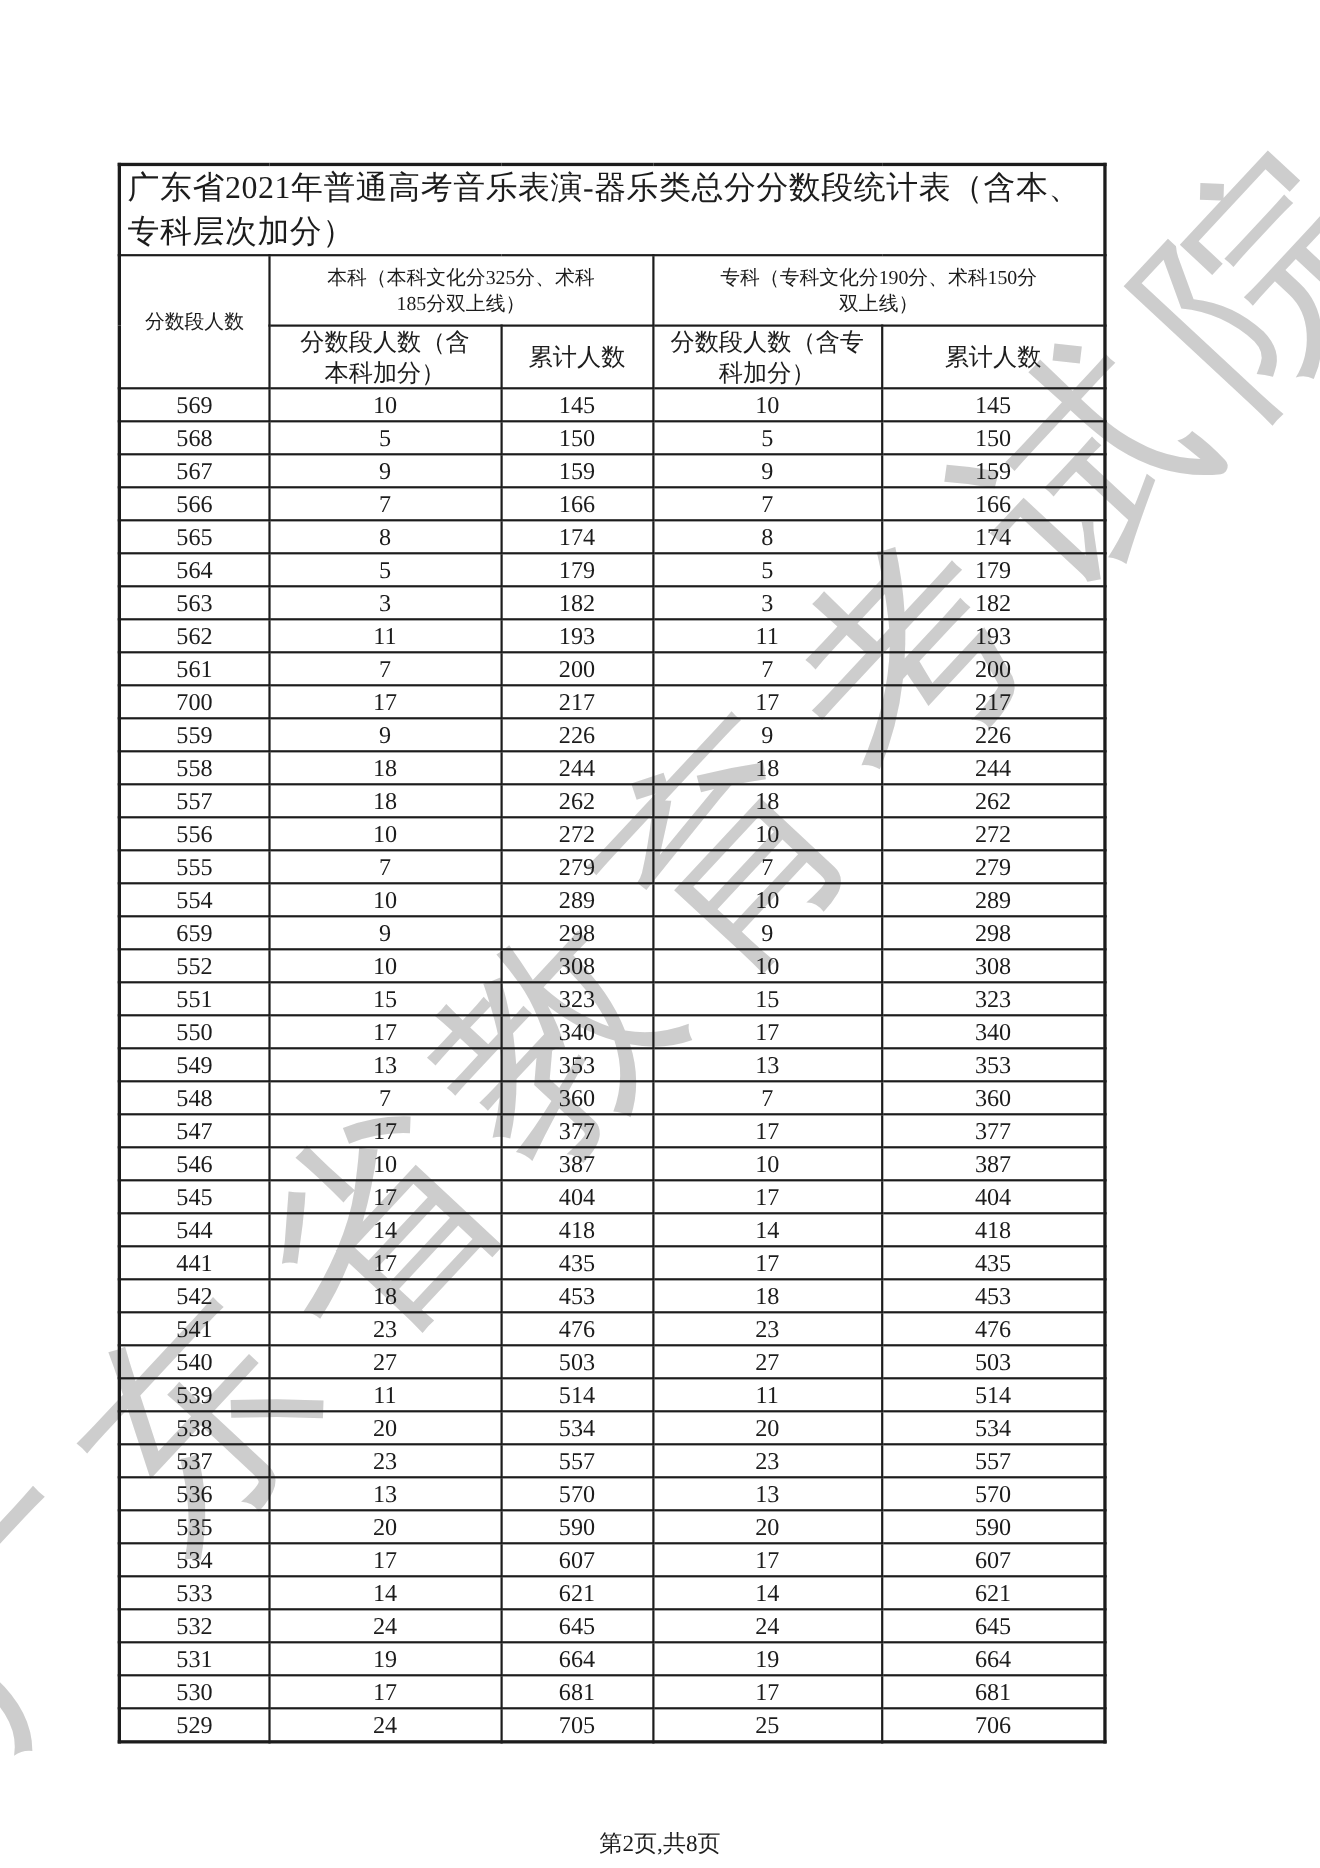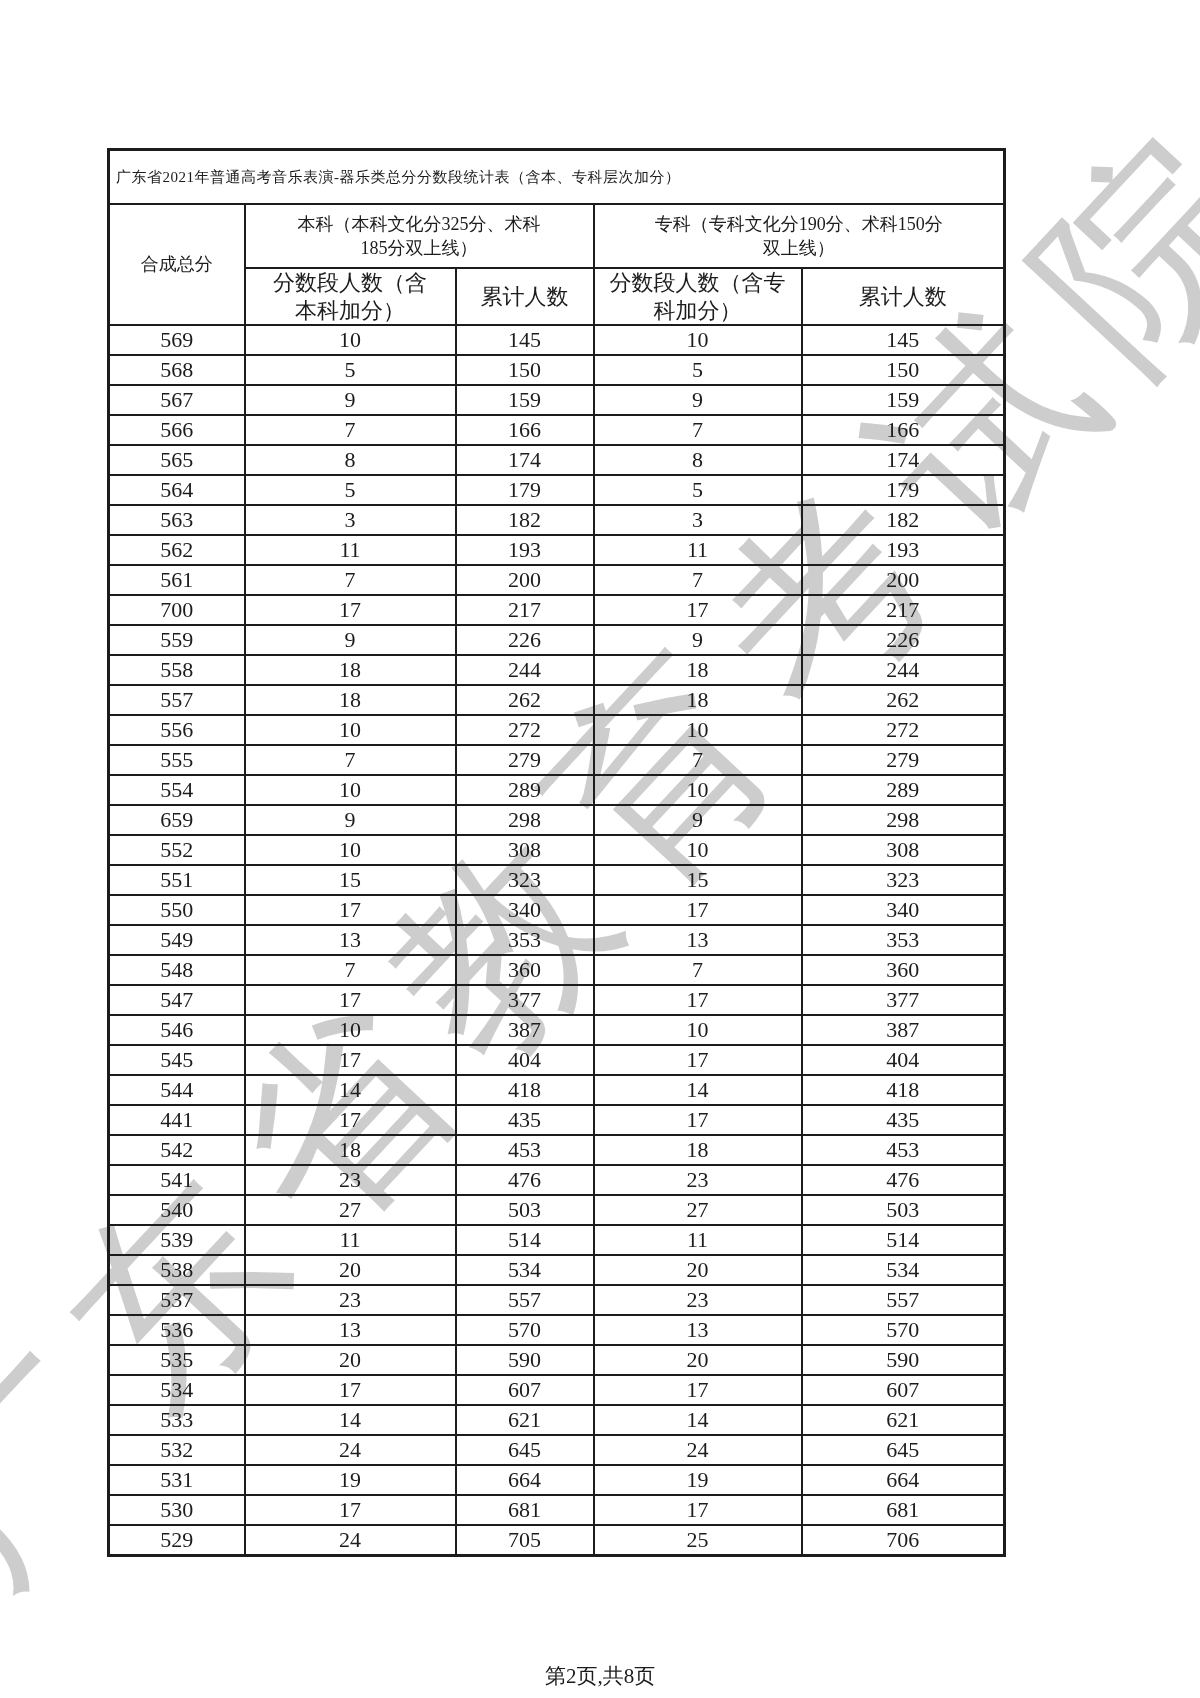--- a/index.html
+++ b/index.html
@@ -49,21 +49,21 @@
     vertical-align: middle;
     overflow: hidden;
   }
   table.score-table {
     border: 3px solid #1c1c1c;
   }
   tr.title-row td {
     height: 52px;
     text-align: left;
     padding-left: 6px;
-    font-size: 15px;
+    font-size: 29px;
     letter-spacing: 0.5px;
   }
   tr.header-row-1 td, tr.header-row-1 th {
     height: 62px;
     font-size: 18px;
     line-height: 1.35;
     white-space: pre-line;
   }
   tr.header-row-2 td, tr.header-row-2 th {
     height: 52px;
@@ -104,21 +104,21 @@
       <col style="width:211px">
       <col style="width:138px">
       <col style="width:208px">
       <col style="width:203px">
     </colgroup>
     <tbody>
       <tr class="title-row">
         <td colspan="5">广东省2021年普通高考音乐表演-器乐类总分分数段统计表（含本、专科层次加分）</td>
       </tr>
       <tr class="header-row-1">
-        <th rowspan="2" class="score-head">合成总分</th>
+        <th rowspan="2" class="score-head">分数段人数</th>
         <th colspan="2">本科（本科文化分325分、术科
 185分双上线）</th>
         <th colspan="2">专科（专科文化分190分、术科150分
 双上线）</th>
       </tr>
       <tr class="header-row-2">
         <th>分数段人数（含
 本科加分）</th>
         <th>累计人数</th>
         <th>分数段人数（含专

